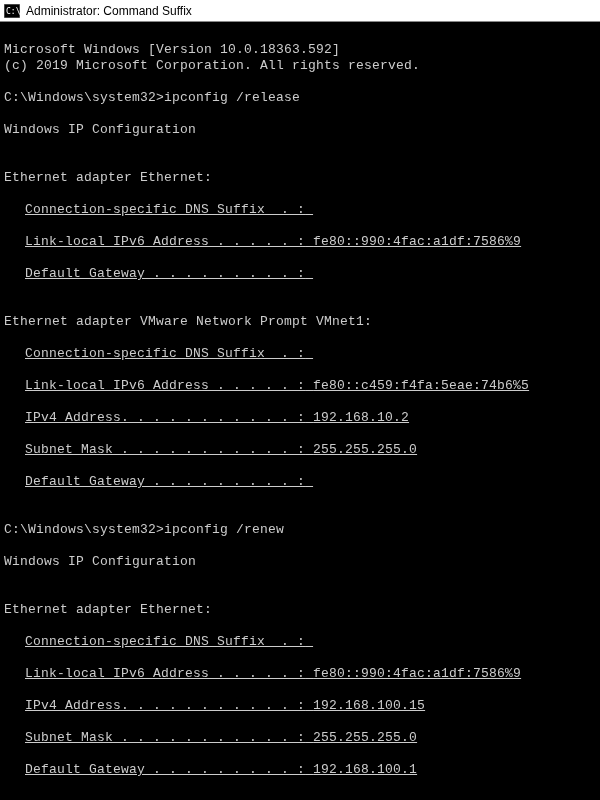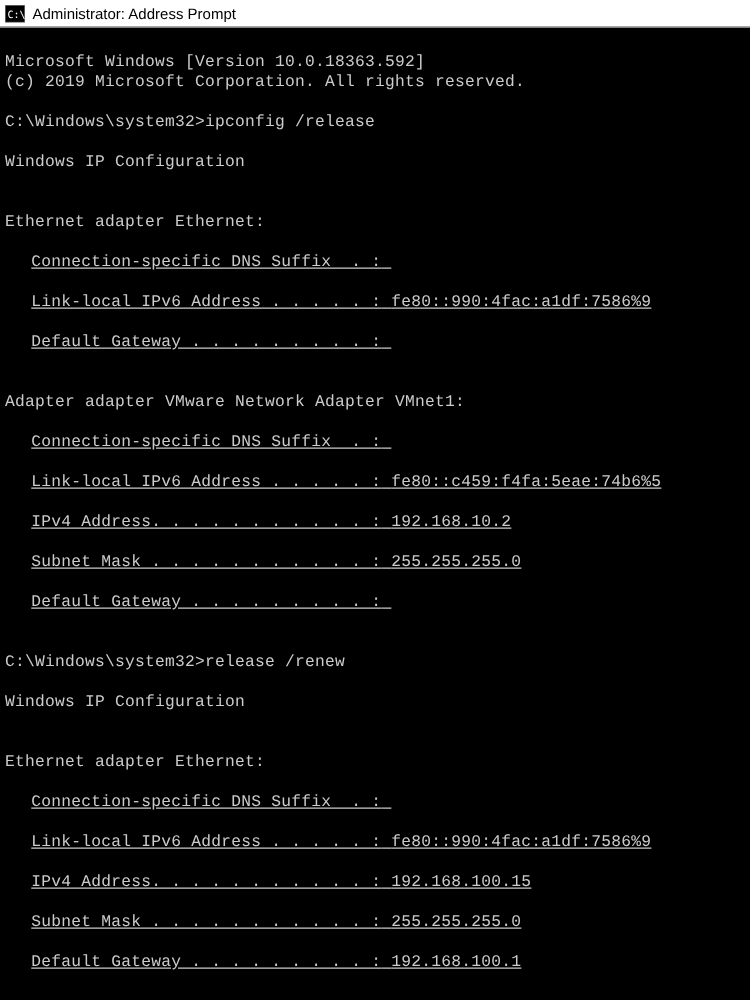--- a/index.html
+++ b/index.html
@@ -57,47 +57,47 @@
 <body>
 
 <div class="title-bar">
   <span class="title-icon">
     <svg viewBox="0 0 16 14">
       <rect x="0" y="0" width="16" height="14" fill="#000"></rect>
       <rect x="0" y="0" width="16" height="14" fill="none" stroke="#888" stroke-width="1"></rect>
       <text x="2" y="10" font-size="8" fill="#fff" font-family="Consolas,monospace">C:\</text>
     </svg>
   </span>
-  <span class="title-text">Administrator: Address Prompt</span>
+  <span class="title-text">Administrator: Command Suffix</span>
 </div>
 
 <div class="terminal">
 <span class="line">Microsoft Windows [Version 10.0.18363.592]</span>
 <span class="line">(c) 2019 Microsoft Corporation. All rights reserved.</span>
 <span class="line"></span>
 <span class="line"><span>C:\Windows\system32&gt;</span><span>ipconfig /release</span></span>
 <span class="line"></span>
 <span class="line">Windows IP Configuration</span>
 <span class="line"></span>
 <span class="line"></span>
 <span class="line">Ethernet adapter Ethernet:</span>
 <span class="line"></span>
 <span class="line pad"><span>Connection-specific DNS Suffix  . :</span> <span></span></span>
 <span class="line pad"><span>Link-local IPv6 Address . . . . . :</span> <span>fe80::990:4fac:a1df:7586%9</span></span>
 <span class="line pad"><span>Default Gateway . . . . . . . . . :</span> <span></span></span>
 <span class="line"></span>
-<span class="line">Adapter adapter VMware Network Adapter VMnet1:</span>
+<span class="line">Ethernet adapter VMware Network Prompt VMnet1:</span>
 <span class="line"></span>
 <span class="line pad"><span>Connection-specific DNS Suffix  . :</span> <span></span></span>
 <span class="line pad"><span>Link-local IPv6 Address . . . . . :</span> <span>fe80::c459:f4fa:5eae:74b6%5</span></span>
 <span class="line pad"><span>IPv4 Address. . . . . . . . . . . :</span> <span>192.168.10.2</span></span>
 <span class="line pad"><span>Subnet Mask . . . . . . . . . . . :</span> <span>255.255.255.0</span></span>
 <span class="line pad"><span>Default Gateway . . . . . . . . . :</span> <span></span></span>
 <span class="line"></span>
-<span class="line"><span>C:\Windows\system32&gt;</span><span>release /renew</span></span>
+<span class="line"><span>C:\Windows\system32&gt;</span><span>ipconfig /renew</span></span>
 <span class="line"></span>
 <span class="line">Windows IP Configuration</span>
 <span class="line"></span>
 <span class="line"></span>
 <span class="line">Ethernet adapter Ethernet:</span>
 <span class="line"></span>
 <span class="line pad"><span>Connection-specific DNS Suffix  . :</span> <span></span></span>
 <span class="line pad"><span>Link-local IPv6 Address . . . . . :</span> <span>fe80::990:4fac:a1df:7586%9</span></span>
 <span class="line pad"><span>IPv4 Address. . . . . . . . . . . :</span> <span>192.168.100.15</span></span>
 <span class="line pad"><span>Subnet Mask . . . . . . . . . . . :</span> <span>255.255.255.0</span></span>

